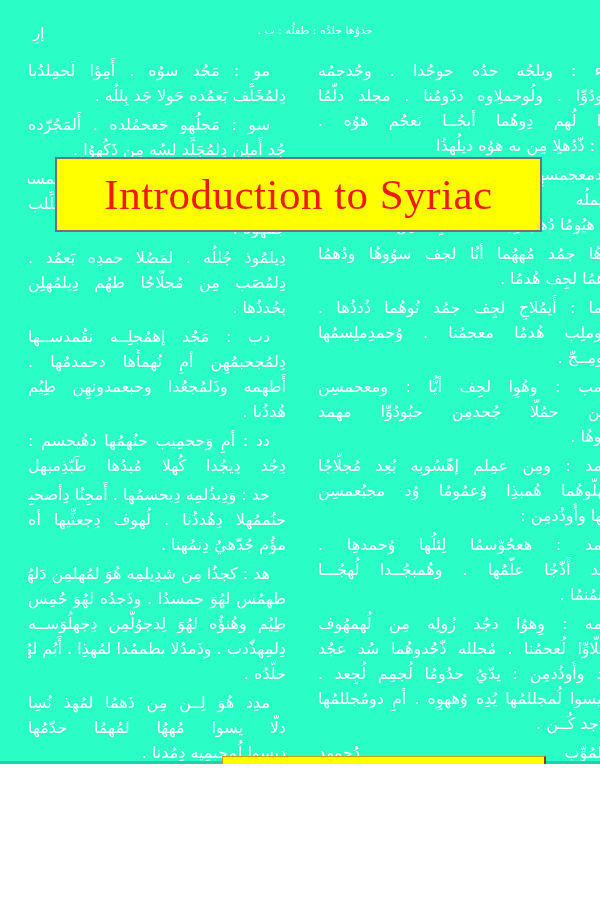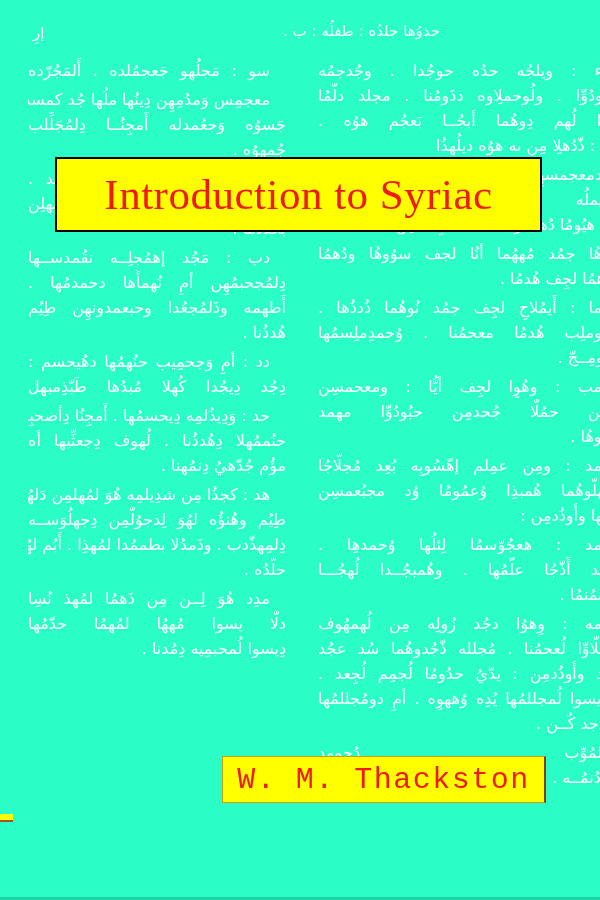--- a/index.html
+++ b/index.html
@@ -1,37 +1,37 @@
 <!DOCTYPE html>
 <html><head>
 <meta charset="utf-8">
 <style>
   html,body{margin:0;padding:0;}
   body{width:600px;height:900px;overflow:hidden;position:relative;
        font-family:"DejaVu Sans",sans-serif;}
-  .cover{position:absolute;inset:0;width:600px;height:900px;overflow:hidden;
+  .cover{position:absolute;inset:0;width:600px;height:764px;overflow:hidden;
          background:var(--bg,#2BFDC6);}
   
   .pg-header{position:absolute;top:19px;left:190px;width:250px;height:24px;
-             color:var(--ink,#F6FFFB);font-size:15px;line-height:24px;
-             direction:rtl;white-space:nowrap;opacity:.96;}
+             color:var(--ink,#F6FFFB);font-size:11px;line-height:24px;
+             direction:rtl;text-align:center;white-space:nowrap;opacity:.96;}
   .pg-marker{position:absolute;top:23px;left:33px;color:var(--ink,#F6FFFB);
              font-size:15px;line-height:20px;direction:rtl;}
   .col{position:absolute;top:58px;color:var(--ink,#F6FFFB);}
   .col-left{left:28px;width:258px;}
   .col-right{left:318px;width:300px;}
   .para{margin:0 0 4px 0;}
   .line{height:25px;line-height:25px;font-size:16px;direction:rtl;
         text-align:justify;text-align-last:justify;white-space:nowrap;
         overflow:hidden;letter-spacing:.3px;}
   .line.first{padding-right:16px;}
   .line.last{text-align-last:right;}
   
   .title-banner{position:absolute;left:55px;top:157px;width:483px;height:71px;
-                background:var(--banner,#FFFF00);border:2px solid #000000;
+                background:var(--banner,#FFFF00);border:2px solid #737373;
                 display:flex;align-items:center;justify-content:center;z-index:5;}
   .title-banner span{font-family:"Liberation Serif","DejaVu Serif",serif;
                      font-size:43px;color:var(--red,#EF1A10);letter-spacing:.5px;
                      white-space:nowrap;}
   .author-banner{position:absolute;left:222px;top:756px;width:321px;height:45px;
                  background:var(--banner,#FFFF00);border:1px solid #c8a016;
                  border-right:2px solid #8a3a20;display:flex;align-items:center;
                  justify-content:center;z-index:5;}
   .author-banner span{font-family:Liberation Mono, monospace;
                       font-size:30px;color:var(--red,#EF1A10);letter-spacing:1.5px;
@@ -46,21 +46,26 @@
 <body style="--bg: #2BFDC6; --banner: #FFFF00; --red: #EF1A10; --ink: #F6FFFB;">
 
 <div class="cover">
 
   <div class="pg-marker">إرِ</div>
 
   <div class="pg-header">حذوُها جلدُه : طفلُه : ب .</div>
 
   <div class="col col-left" id="col-left">
       <div class="para">
+        <div class="line first">مو : مَجُد سوُه . أَمِؤا لَجمِلدُبا</div>
+        <div class="line last">دِلمُخَلِّف بَعمُده حَولا جَد بِللُه .</div>
+      </div>
+      <div class="para">
         <div class="line first">سو : مَجلُهو جَعجمُلده . أَلمَجُرّده</div>
+        <div class="line last">جُد أَملِن دِلمُجَلِّد لسُه مِن ذَكُهوُا .</div>
       </div>
       <div class="para">
         <div class="line first">معجمِس وَمدُمِهِن دِينُها ملُها جُد كمسد</div>
         <div class="line">جَسوُه وَجعُمدله أَمجِنُــا دِلمُجَلِّلب</div>
         <div class="line last">جُمهوُه .</div>
       </div>
       <div class="para">
         <div class="line">دِيلمُوذ جُللُه . لمَصُلا حمدِه بَعمُد .</div>
         <div class="line">دِلمُصَب مِن مُجلّاجُا طهُم دِيلمُهلِن</div>
         <div class="line last">بحُدذُها .</div>
@@ -75,20 +80,21 @@
         <div class="line first">دد : أمِ وَجحمِيب حنُهمُها دهُيحسم :</div>
         <div class="line">دِجُد دِيجُدا كُهلا مُبدُها طَبّذِمبهل</div>
       </div>
       <div class="para">
         <div class="line first">حد : وَدِيذُلمِه دِيحسمُها . أَمجِنُا دِأصحبِه</div>
         <div class="line">حنُممُهلا دِهُدذُنا . لُهوف دِجعثِّيها أه</div>
         <div class="line last">مؤُم جُدّهيُ دِنمُهنا .</div>
       </div>
       <div class="para">
         <div class="line first">هد : كجذُا مِن شدِيلمِه هُوَ لمُهلمِن دَلهُوَجلجل</div>
+        <div class="line">طهمُس لهُوَ جمسدُا . وذَجدُه لهُوَ جُمِس</div>
         <div class="line">طِيُم وهُنؤُه لهُوَ لِدجوُلّمِن دِجهلُوَســه</div>
         <div class="line">دِلمِهذّدب . وذَمدُلا بطممُدا لمُهذِا . أَبُم لهُوَ</div>
         <div class="line last">حلّدُه .</div>
       </div>
       <div class="para">
         <div class="line first">مدِد هُوَ لِــن مِن ذَهمُا لمُهذ نُسِا</div>
         <div class="line">دلّا يسوا مُههُا لمُهمُا حدّمُها</div>
         <div class="line last">دِيسوا لُمحبمِيه دِمُدنا .</div>
       </div>
     </div>

